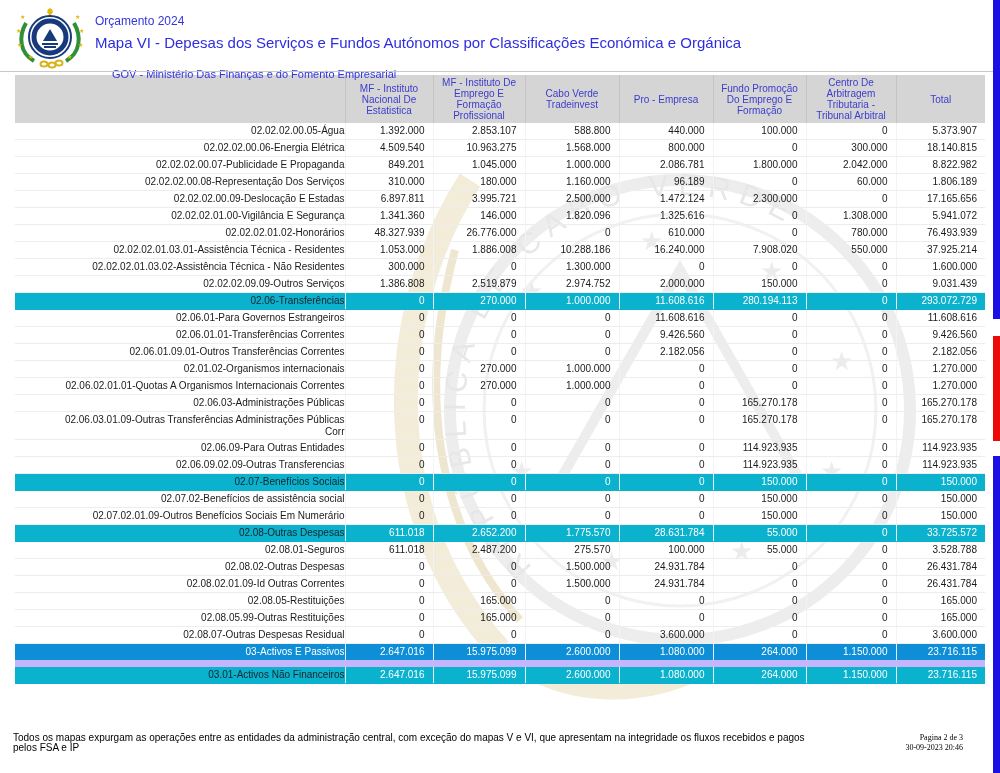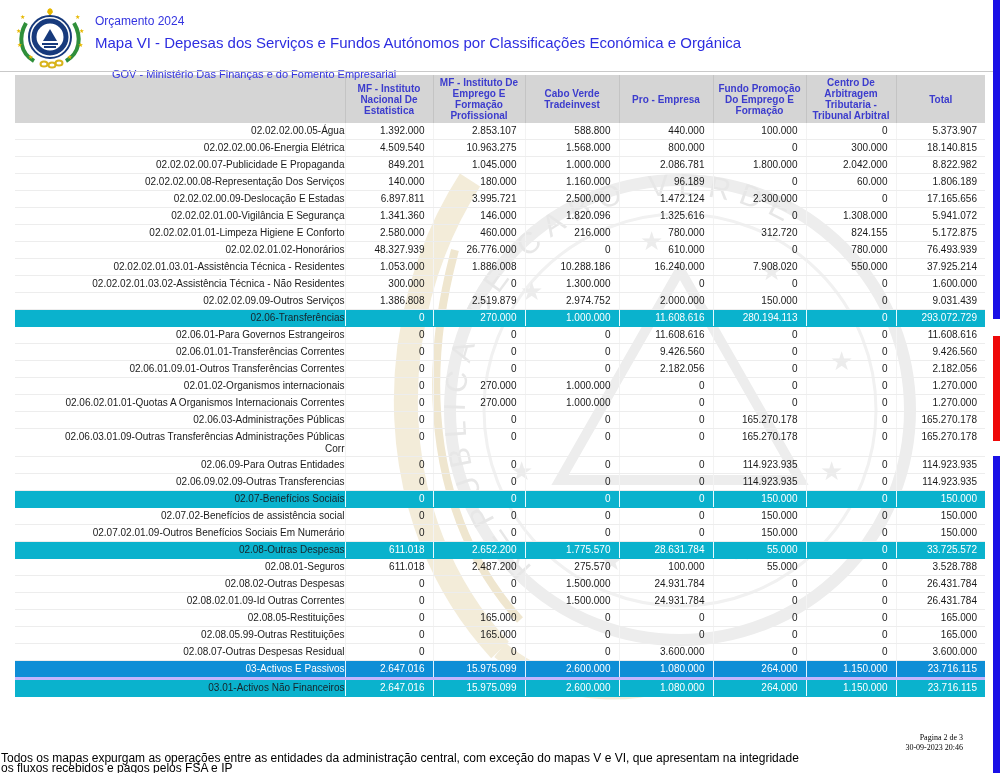--- a/index.html
+++ b/index.html
@@ -21,43 +21,43 @@
 
   
   table.budget{
     position:absolute;left:15px;top:75px;width:970px;z-index:2;
     border-collapse:collapse;table-layout:fixed;font-size:10px;
   }
   col.c-label{width:330px;}
   col.c-n1{width:88px;}col.c-n2{width:92px;}col.c-n3{width:94px;}
   col.c-n4{width:94px;}col.c-n5{width:93px;}col.c-n6{width:90px;}col.c-n7{width:89px;}
   thead th{
-    background:#d5d5d5;color:#3c3ccd;font-weight:bold;font-size:10px;line-height:11px;
+    background:#d5d5d5;color:#3c3ccd;font-weight:normal;font-size:10px;line-height:11px;
     height:46px;vertical-align:middle;text-align:center;padding:1px 3px;
     border-left:1px solid #c4c4c4;
   }
   thead th:first-child{border-left:none;}
   tbody td{
     padding:2px 0 1px 0;line-height:12px;height:13px;
     border-bottom:1px solid #ededed;vertical-align:top;background:transparent;
   }
   td.num{text-align:right;padding-right:8px;border-left:1px solid #f3f3f3;color:#1a1a1a;}
   td.lbl{text-align:right;color:#1a1a1a;}
   tr.indent-0 td.lbl{}
   tr.indent-1 td.lbl{padding-left:25px;}
   tr.indent-2 td.lbl{padding-left:37px;}
   tr.section-cyan td{background:#0ab2cd;border-bottom:1px solid #0ab2cd;}
   tr.section-cyan td.num{color:#ffffff;border-left:1px solid #e6fbff;}
   tr.section-cyan td.lbl{color:#16232a;}
-  tr.section-blue td{background:#0e8ed6;border-bottom:3px solid #c4b5fd;}
+  tr.section-blue td{background:#0e8ed6;border-bottom:7px solid #c4b5fd;}
   tr.section-blue td.num{color:#ffffff;border-left:1px solid #dff2ff;}
   tr.section-blue td.lbl{color:#ffffff;}
 
   
-  .footer-note{position:absolute;left:1px;top:733px;width:800px;font-size:12px;line-height:10px;color:#000;z-index:5;margin-top:20px;}
+  .footer-note{position:absolute;left:13px;top:733px;width:800px;font-size:10px;line-height:10px;color:#000;z-index:5;}
   .footer-page{position:absolute;right:37px;top:733px;font-size:8px;line-height:10px;color:#000;text-align:right;z-index:5;font-family:Liberation Serif, serif;}
 
   
   .stripe{position:absolute;width:7px;left:993px;z-index:9;}
   .stripe-blue-top{top:0;height:319px;background:#1a10e6;}
   .stripe-red{top:336px;height:105px;background:#ee0909;}
   .stripe-blue-bottom{top:456px;height:317px;background:#1a10e6;}
 </style>
 </head>
 <body>
@@ -175,21 +175,21 @@
         <td class="num">849.201</td>
         <td class="num">1.045.000</td>
         <td class="num">1.000.000</td>
         <td class="num">2.086.781</td>
         <td class="num">1.800.000</td>
         <td class="num">2.042.000</td>
         <td class="num">8.822.982</td>
       </tr>
       <tr class="row-type normal indent-2">
         <td class="lbl">02.02.02.00.08-Representação Dos Serviços</td>
-        <td class="num">140.000</td>
+        <td class="num">310.000</td>
         <td class="num">180.000</td>
         <td class="num">1.160.000</td>
         <td class="num">96.189</td>
         <td class="num">0</td>
         <td class="num">60.000</td>
         <td class="num">1.806.189</td>
       </tr>
       <tr class="row-type normal indent-2">
         <td class="lbl">02.02.02.00.09-Deslocação E Estadas</td>
         <td class="num">6.897.811</td>
@@ -202,30 +202,20 @@
       </tr>
       <tr class="row-type normal indent-2">
         <td class="lbl">02.02.02.01.00-Vigilância E Segurança</td>
         <td class="num">1.341.360</td>
         <td class="num">146.000</td>
         <td class="num">1.820.096</td>
         <td class="num">1.325.616</td>
         <td class="num">0</td>
         <td class="num">1.308.000</td>
         <td class="num">5.941.072</td>
-      </tr>
-      <tr class="row-type normal indent-2">
-        <td class="lbl">02.02.02.01.01-Limpeza  Higiene E Conforto</td>
-        <td class="num">2.580.000</td>
-        <td class="num">460.000</td>
-        <td class="num">216.000</td>
-        <td class="num">780.000</td>
-        <td class="num">312.720</td>
-        <td class="num">824.155</td>
-        <td class="num">5.172.875</td>
       </tr>
       <tr class="row-type normal indent-2">
         <td class="lbl">02.02.02.01.02-Honorários</td>
         <td class="num">48.327.939</td>
         <td class="num">26.776.000</td>
         <td class="num">0</td>
         <td class="num">610.000</td>
         <td class="num">0</td>
         <td class="num">780.000</td>
         <td class="num">76.493.939</td>

